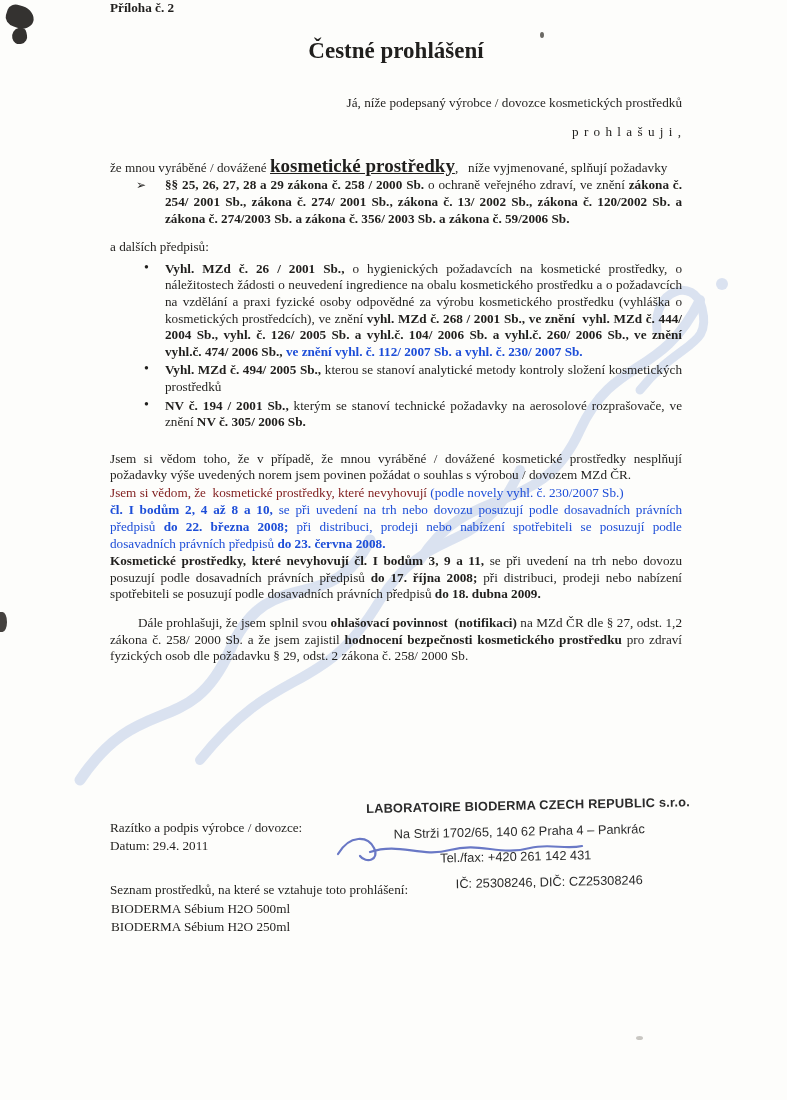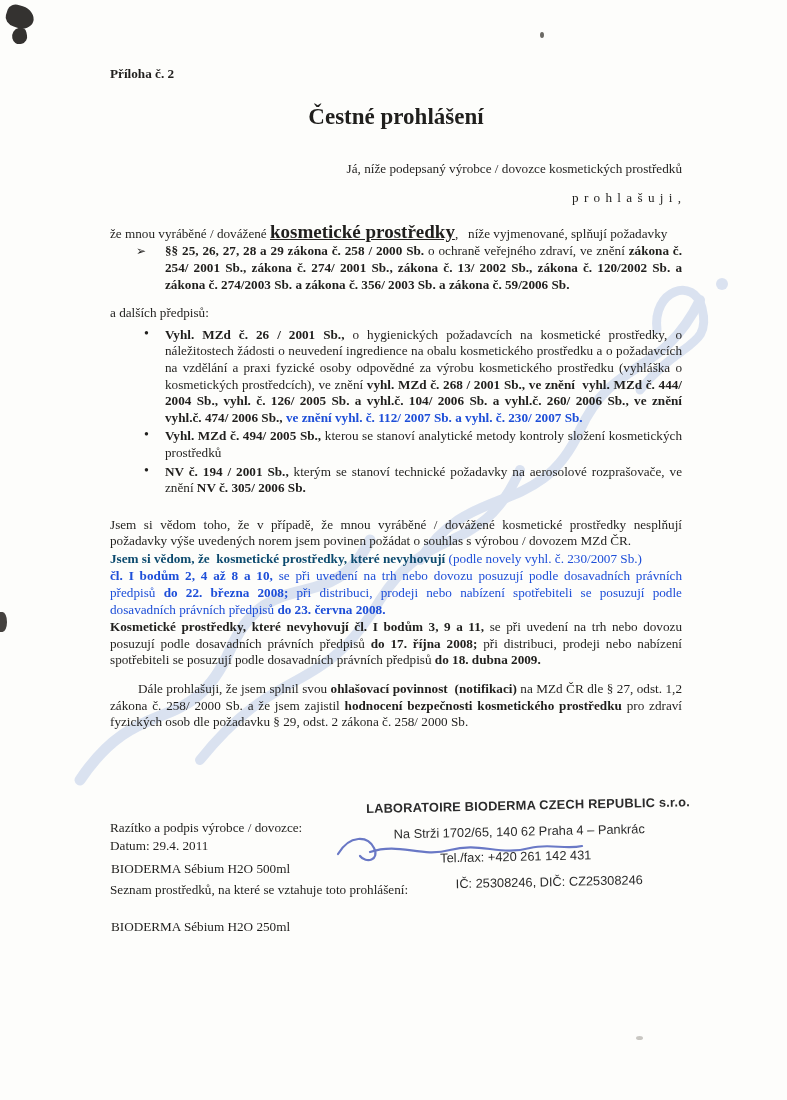--- a/index.html
+++ b/index.html
@@ -9,24 +9,24 @@
     font-size:13.2px;line-height:16.6px;
   }
   .watermark{position:absolute;left:0;top:0;z-index:0;}
   .content{position:absolute;left:110px;top:0;width:572px;z-index:1;}
   .bottom{position:absolute;left:0;top:0;width:787px;height:1100px;z-index:1;}
   p{margin:0;}
   .b{font-weight:700;}
   .u{text-decoration:underline;}
   .big{font-size:19px;}
   .red{color:#1d4ed8;}
-  .blue{color:#0c4a6e;font-weight:700;}
+  .blue{color:#7f1d1d;font-weight:400;}
   .center{text-align:right;}
   .justify{text-align:justify;}
-  .attachment{margin-top:66px;font-weight:700;}
+  .attachment{font-weight:700;}
   .title{margin:20px 0 0;font-size:23px;line-height:28px;text-align:center;font-weight:700;}
   .intro{margin-top:30px;}
   .declare{margin-top:13px;font-weight:400;letter-spacing:1px;}
   .para-products{margin-top:17px;}
   .arrow-item{position:relative;padding-left:55px;margin-top:1px;}
   .arrow-item .marker{position:absolute;left:26px;top:0;font-size:12px;}
   .further{margin-top:12px;}
   .bullet-item{position:relative;padding-left:55px;margin-top:2px;}
   .bullet-item .marker{position:absolute;left:34px;top:-1px;font-size:14px;}
   .bullet-item.first{margin-top:5px;}
@@ -40,21 +40,21 @@
     position:absolute;left:366px;top:802px;transform:rotate(-1.2deg);transform-origin:left top;
     font-family:"Liberation Sans","DejaVu Sans",sans-serif;color:#2b2b2b;
     font-size:12.8px;line-height:14px;
   }
   .stamp .s1{font-weight:700;letter-spacing:0.2px;}
   .stamp .s2{margin-top:12px;margin-left:27px;}
   .stamp .s3{margin-top:11px;margin-left:73px;}
   .stamp .s4{margin-top:12px;margin-left:88px;}
   .signature{position:absolute;left:330px;top:824px;z-index:2;}
   .seznam{position:absolute;left:110px;top:882px;}
-  .prod-1{position:absolute;left:111px;top:861px;}
+  .prod-1{position:absolute;left:111px;top:901px;}
   .prod-2{position:absolute;left:111px;top:919px;font-family:Liberation Serif, serif;}
   .artifact{position:absolute;z-index:3;background:#343230;}
   .art-corner1{left:6px;top:6px;width:28px;height:22px;border-radius:40% 60% 55% 45%;transform:rotate(18deg);}
   .art-corner2{left:12px;top:28px;width:15px;height:16px;border-radius:60% 40% 50% 50%;transform:rotate(-12deg);}
   .art-edge{left:-2px;top:612px;width:9px;height:20px;border-radius:0 60% 60% 0;background:#45423f;}
   .art-speck{left:540px;top:32px;width:4px;height:6px;border-radius:50%;background:#6b6964;}
   .art-speck2{left:636px;top:1036px;width:7px;height:4px;border-radius:50%;background:#c9c7c2;}
 </style>
 </head>
 <body>

